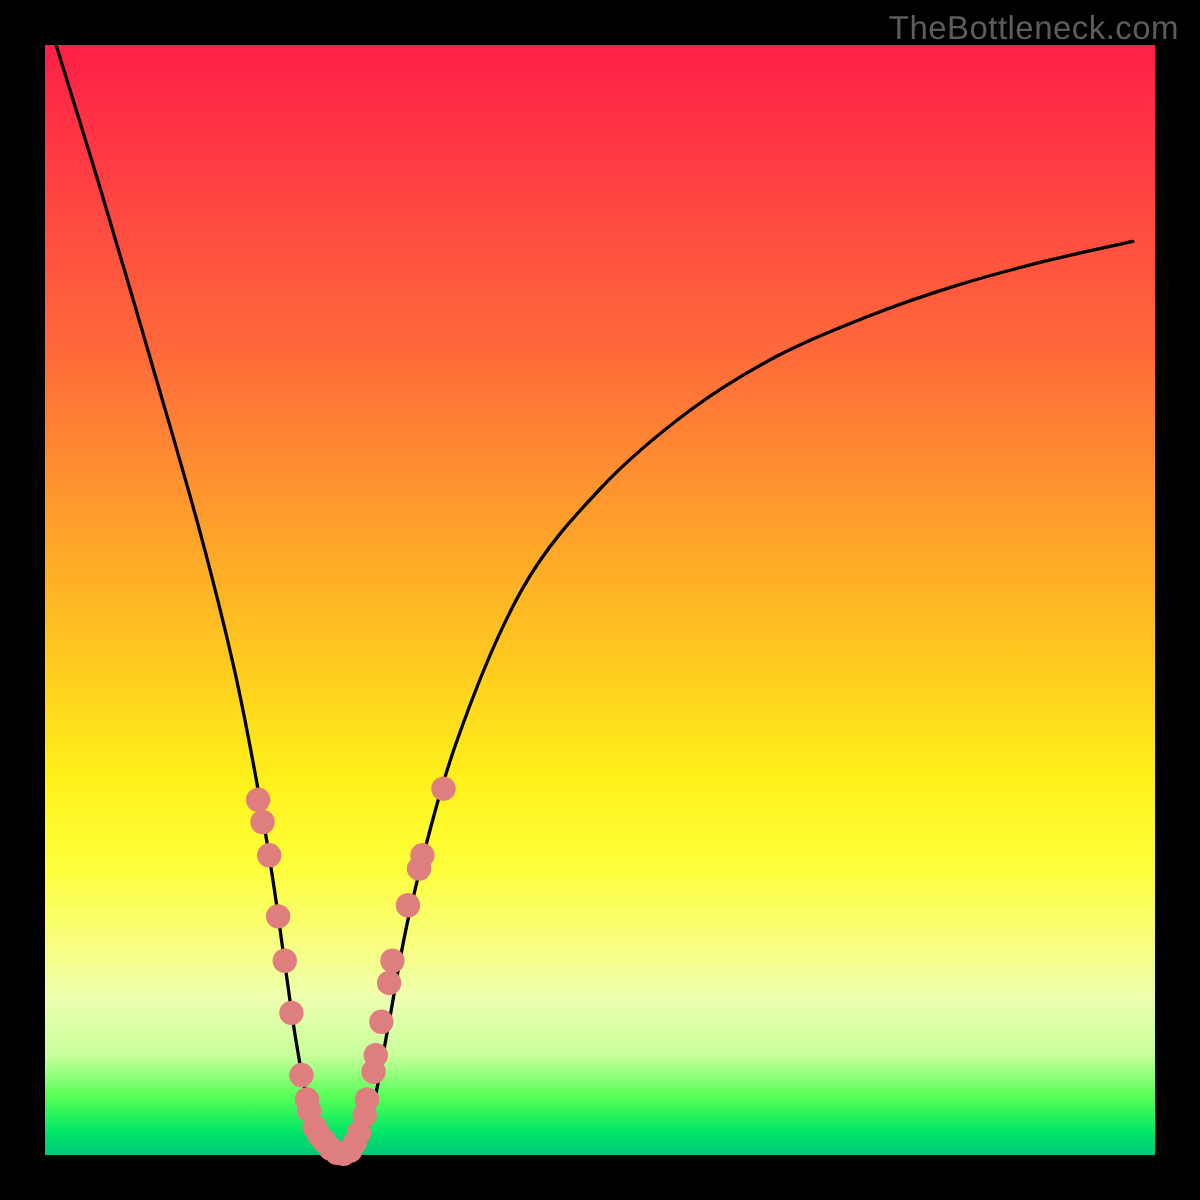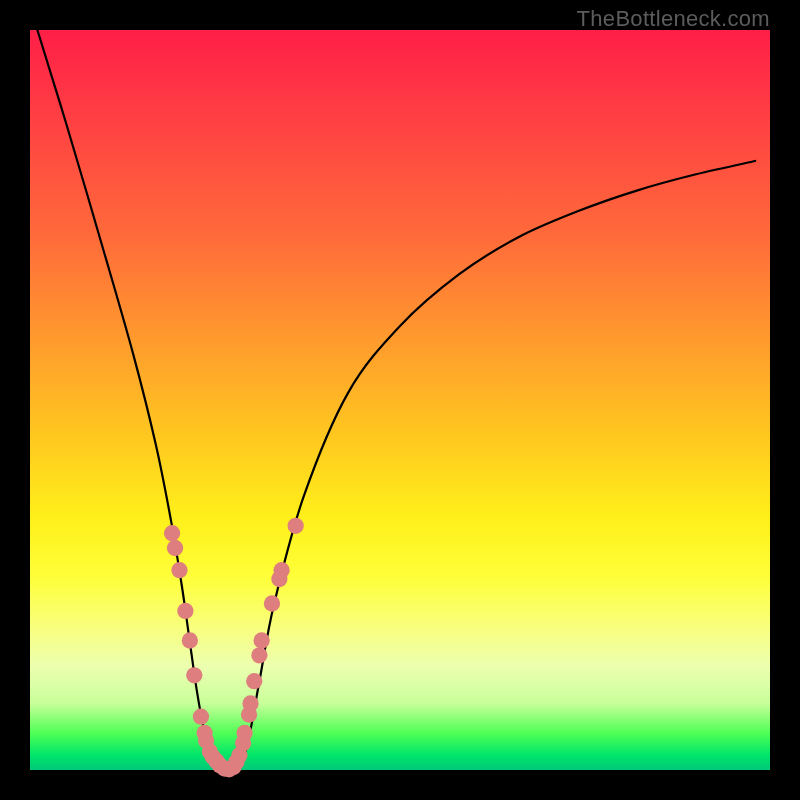--- a/index.html
+++ b/index.html
@@ -37,21 +37,21 @@
       #ecffb0 86%,
       #c8ff9a 91%,
       #4fff55 95%,
       #00e56a 98%,
       #00c878 100%
     );
   }
   .watermark {
     position: absolute;
     top: 6px;
-    right: 30px;
+    right: 14px;
     color: #5c5c5c;
     font-size: 22px;
     font-weight: 400;
     letter-spacing: 0.3px;
     user-select: none;
   }
   svg.overlay {
     position: absolute;
     left: 0;
     top: 0;

